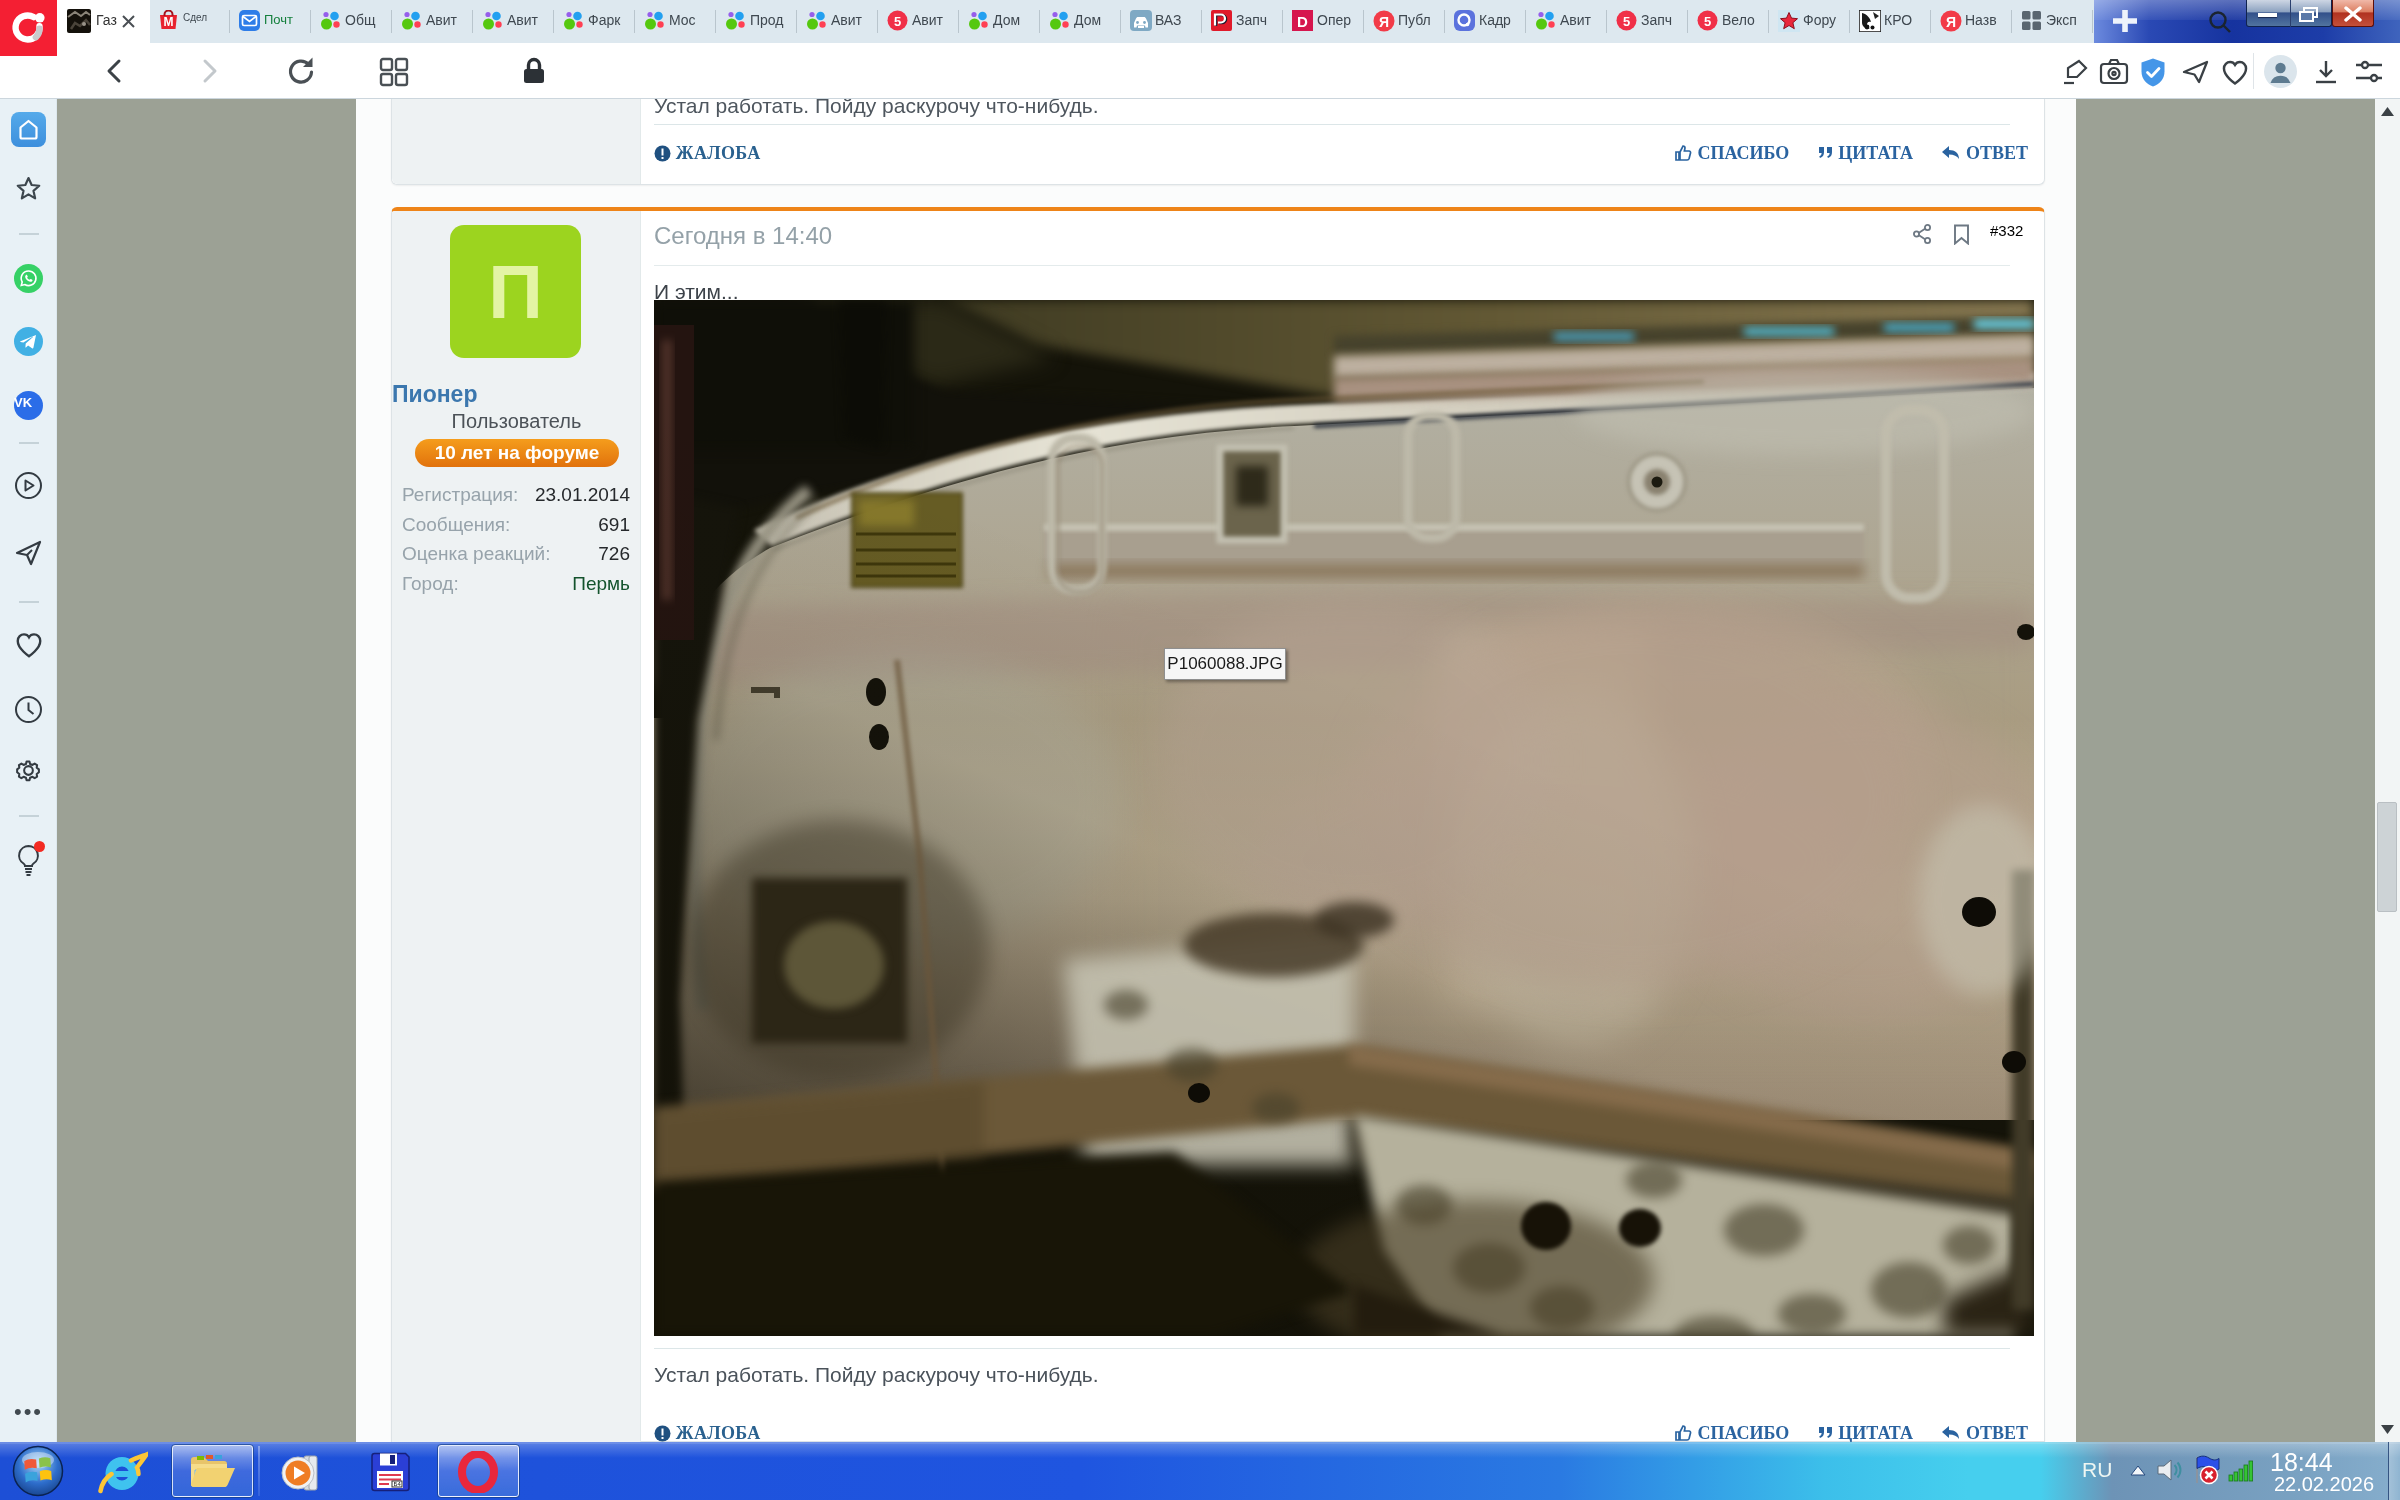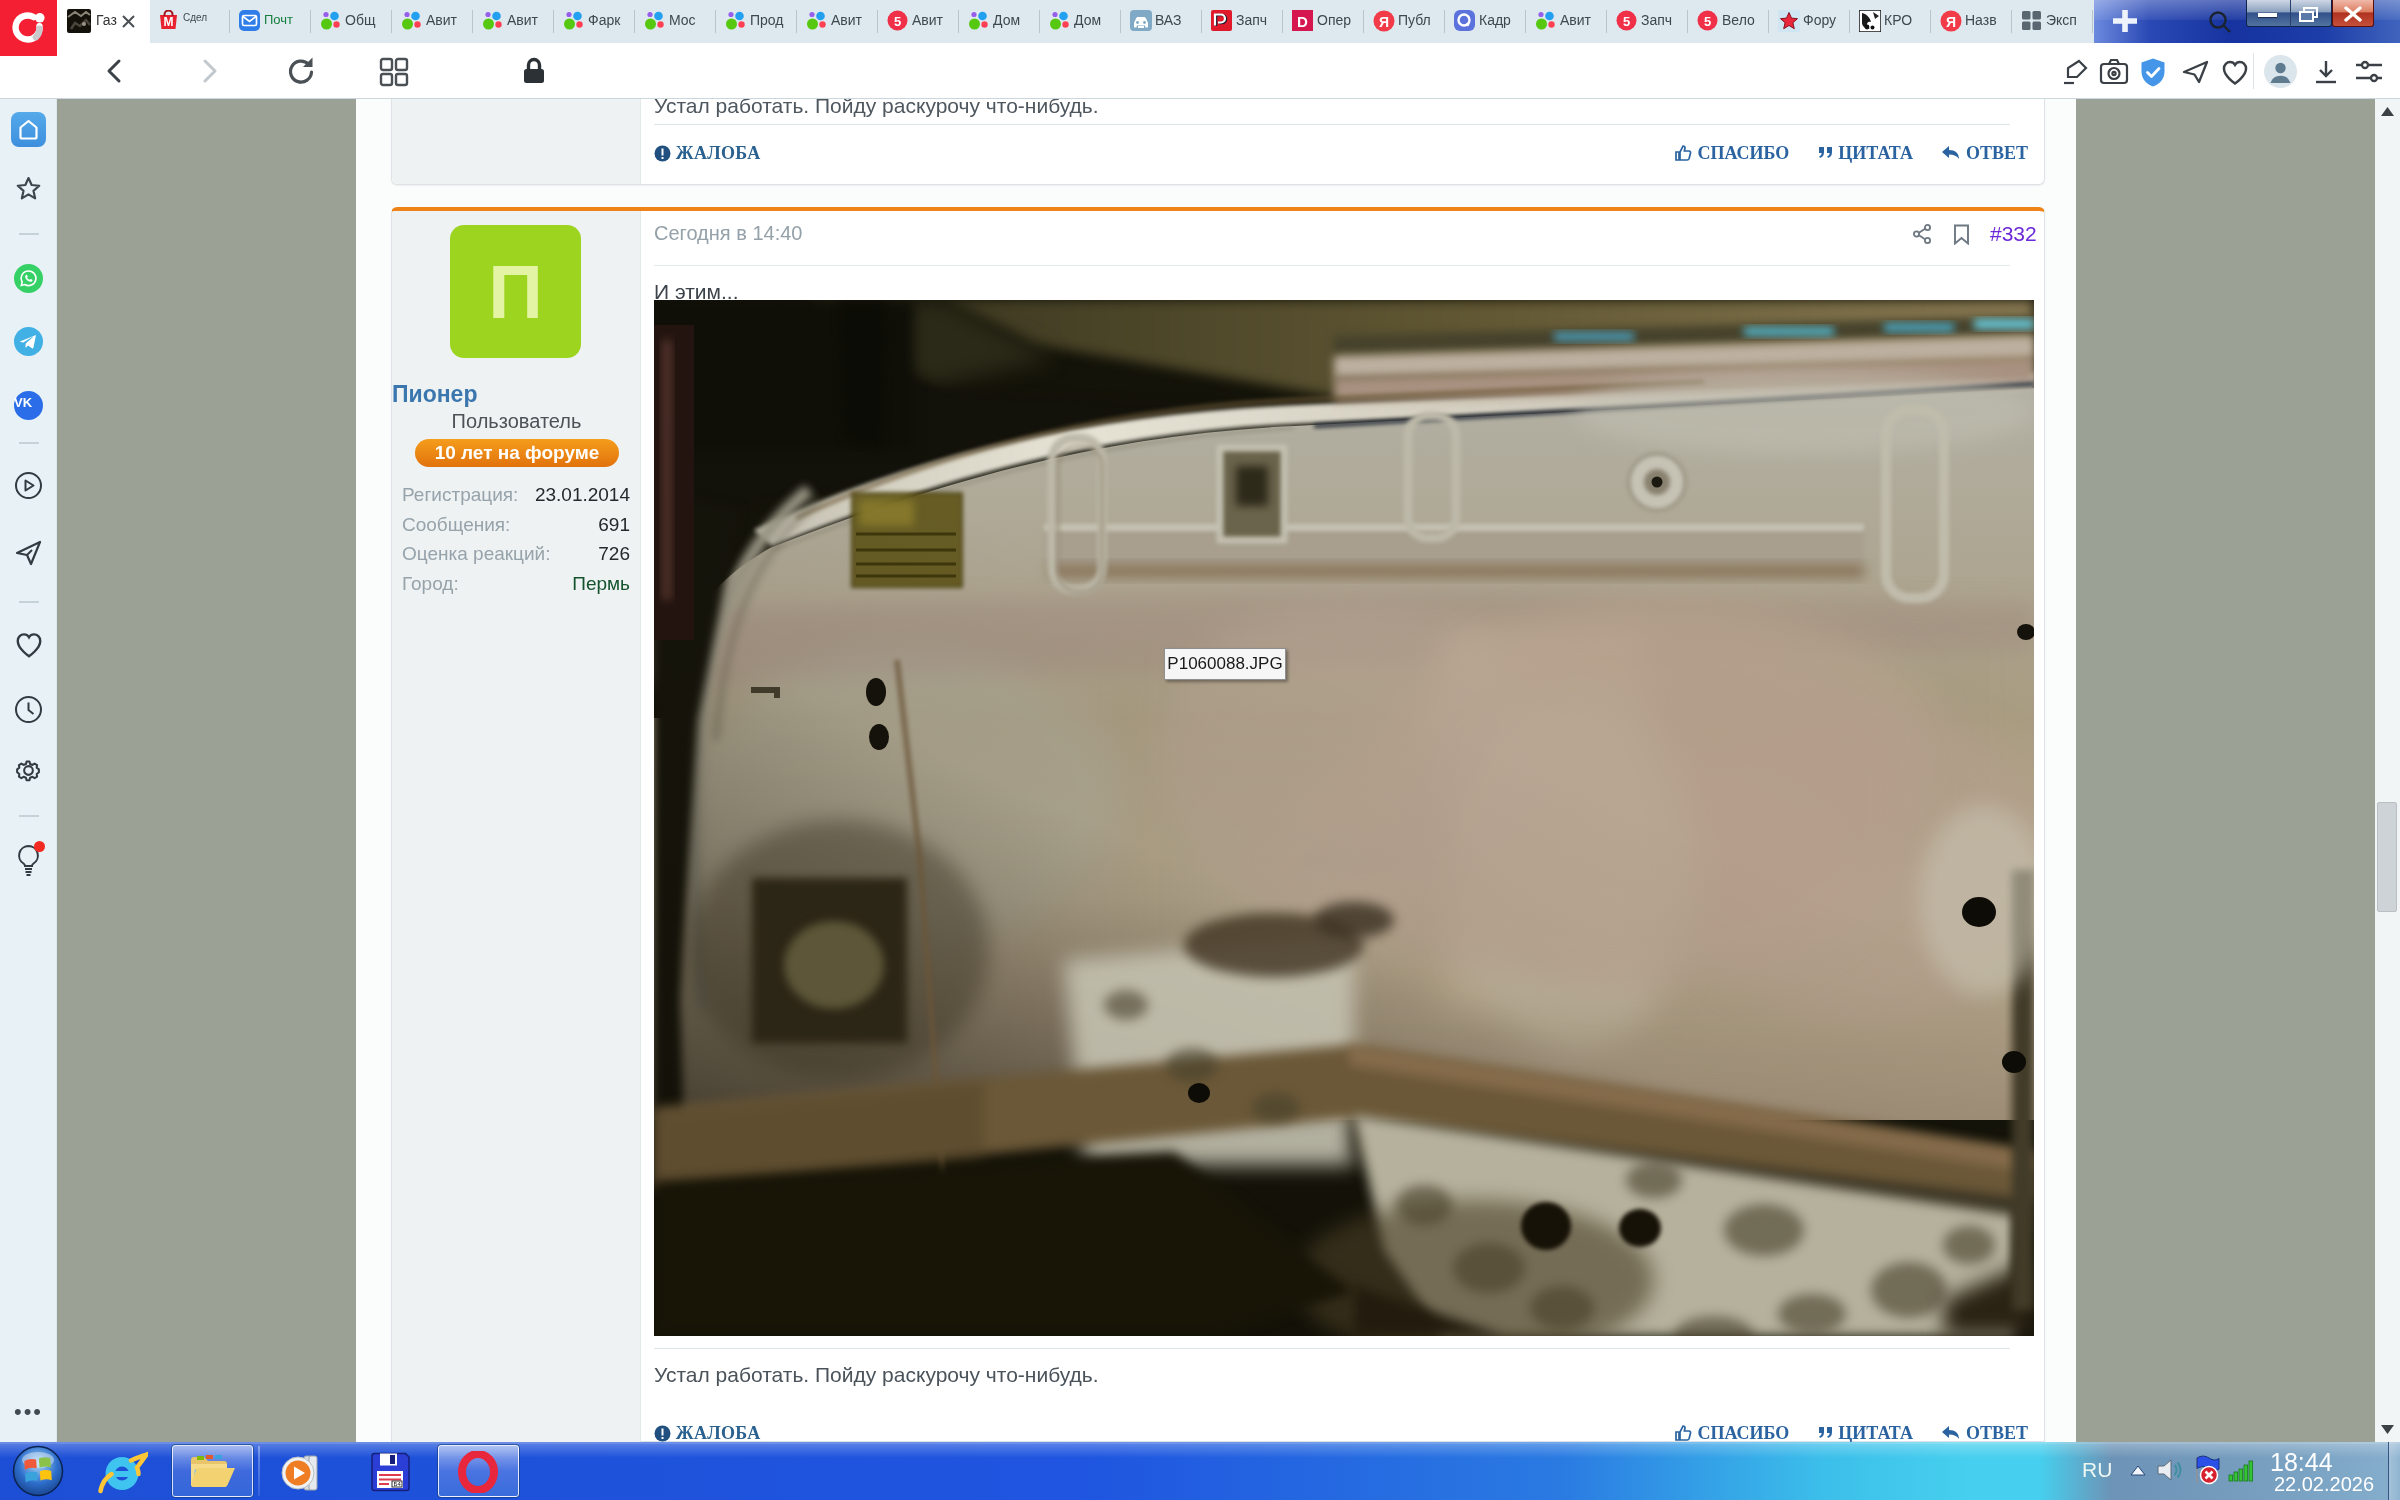--- a/index.html
+++ b/index.html
@@ -42,37 +42,37 @@
   <div class="abs" style="left:0;top:170px;width:249px;font-size:23px;font-weight:bold;color:#3b77ae">Пионер</div>
   <div class="abs" style="left:0;top:199px;width:249px;text-align:center;font-size:20px;color:#4c5258">Пользователь</div>
   <div class="abs" style="left:23px;top:228px;width:204px;height:28px;border-radius:14px;background:linear-gradient(#f59d1c,#e1720c);text-align:center;line-height:28px;font-size:19px;font-weight:bold;color:#fff">10 лет на форуме</div>
   <div class="abs" style="left:10px;top:269px;width:228px;font-size:19px;color:#97a3ab;line-height:29.5px">
     <div>Регистрация:<span style="float:right;color:#26292c">23.01.2014</span></div>
     <div>Сообщения:<span style="float:right;color:#26292c">691</span></div>
     <div>Оценка реакций:<span style="float:right;color:#26292c">726</span></div>
     <div>Город:<span style="float:right;color:#14532d">Пермь</span></div>
   </div>
 
-  <div class="abs" style="left:262px;top:11px;font-size:20px;color:#94a1a8">Сегодня в 14:40</div>
+  <div class="abs" style="left:262px;top:11px;font-size:24px;color:#94a1a8">Сегодня в 14:40</div>
   <div class="abs" style="left:1521px;top:13px;color:#7c8691">
     <svg width="18" height="20" viewBox="0 0 18 20">
         <g fill="none" stroke="#6d7883" stroke-width="1.8">
           <circle cx="14.5" cy="3.5" r="2.6"></circle>
           <circle cx="3.5" cy="10" r="2.6"></circle>
           <circle cx="14.5" cy="16.5" r="2.6"></circle>
           <path d="M6 8.8 12 4.8M6 11.2l6 4"></path>
         </g>
       </svg>
   </div>
   <div class="abs" style="left:1561px;top:13px">
     <svg width="17" height="21" viewBox="0 0 17 21">
         <path d="M2 1.5h13v18l-6.5-5.5L2 19.5z" fill="none" stroke="#6d7883" stroke-width="1.9"></path>
       </svg>
   </div>
-  <div class="abs" style="left:1598px;top:11px;font-size:21px;color:#6d28d9">#332</div>
+  <div class="abs" style="left:1598px;top:11px;font-size:15px;color:#000000">#332</div>
   <div class="abs" style="left:262px;top:54px;width:1356px;height:1px;background:#e4ebec"></div>
   <div class="abs" style="left:262px;top:69px;font-size:21px;color:#3c4249">И этим...</div>
 
   <div class="abs" id="photo" style="left:262px;top:89px;width:1380px;height:1036px;background:#141309;overflow:hidden"><svg width="1380" height="1036" viewBox="0 0 1380 1036">
 <defs>
 <filter color-interpolation-filters="sRGB" id="b2" x="-30%" y="-30%" width="160%" height="160%">
             <feGaussianBlur stdDeviation="2"></feGaussianBlur>
           </filter>
 <filter color-interpolation-filters="sRGB" id="b4" x="-30%" y="-30%" width="160%" height="160%">
             <feGaussianBlur stdDeviation="4"></feGaussianBlur>

